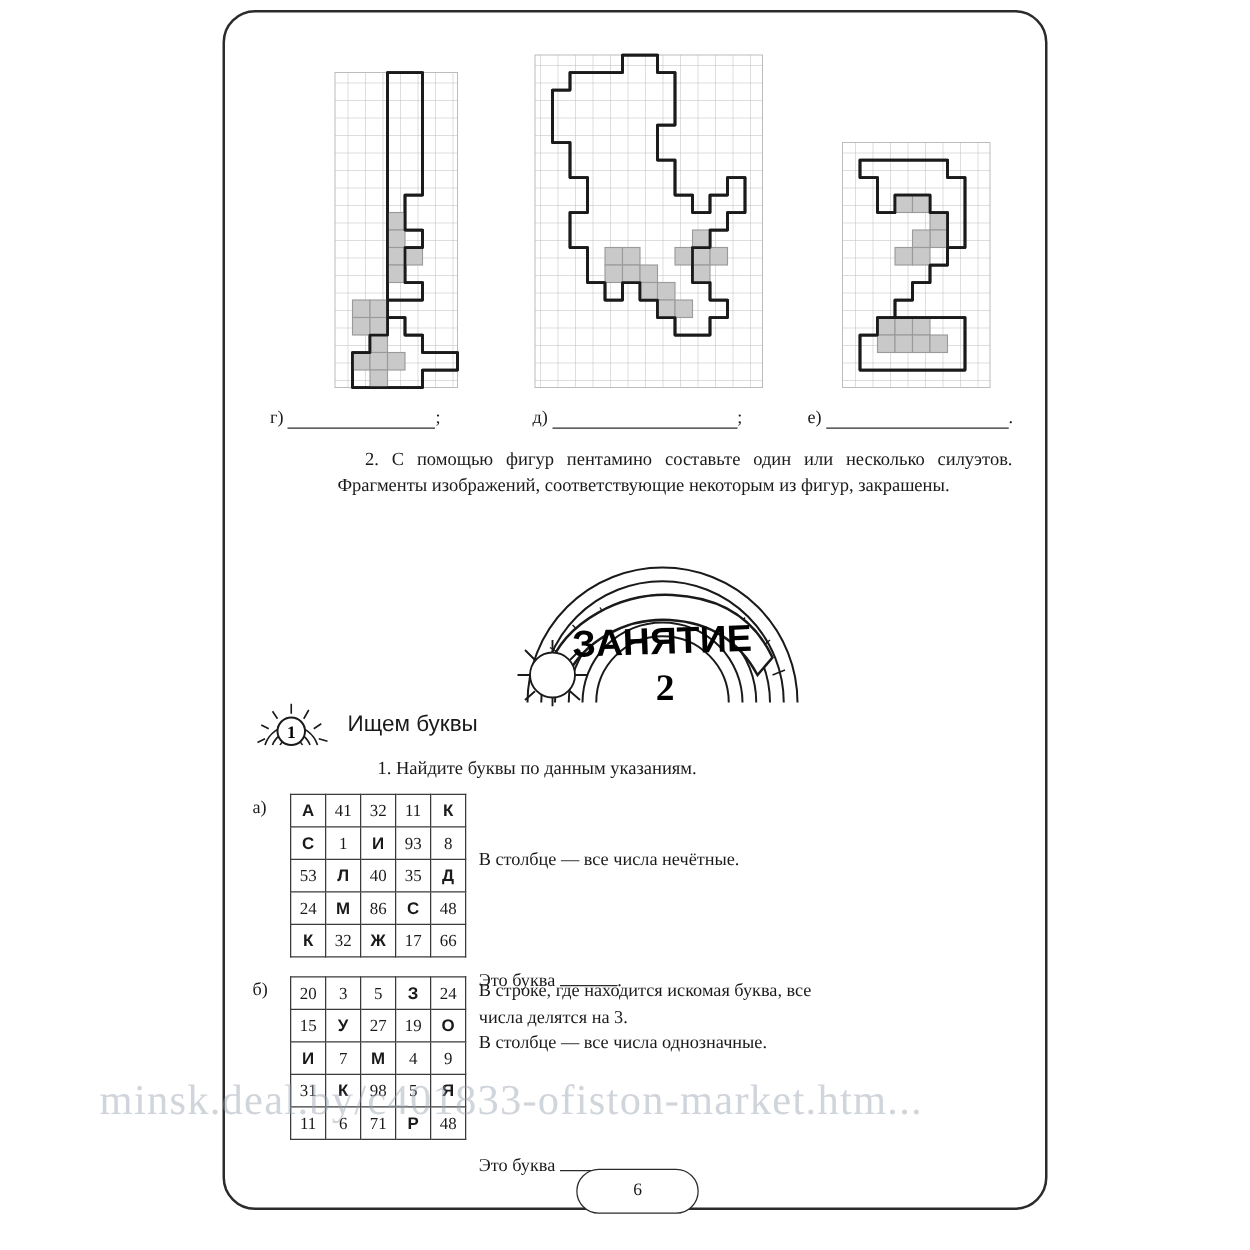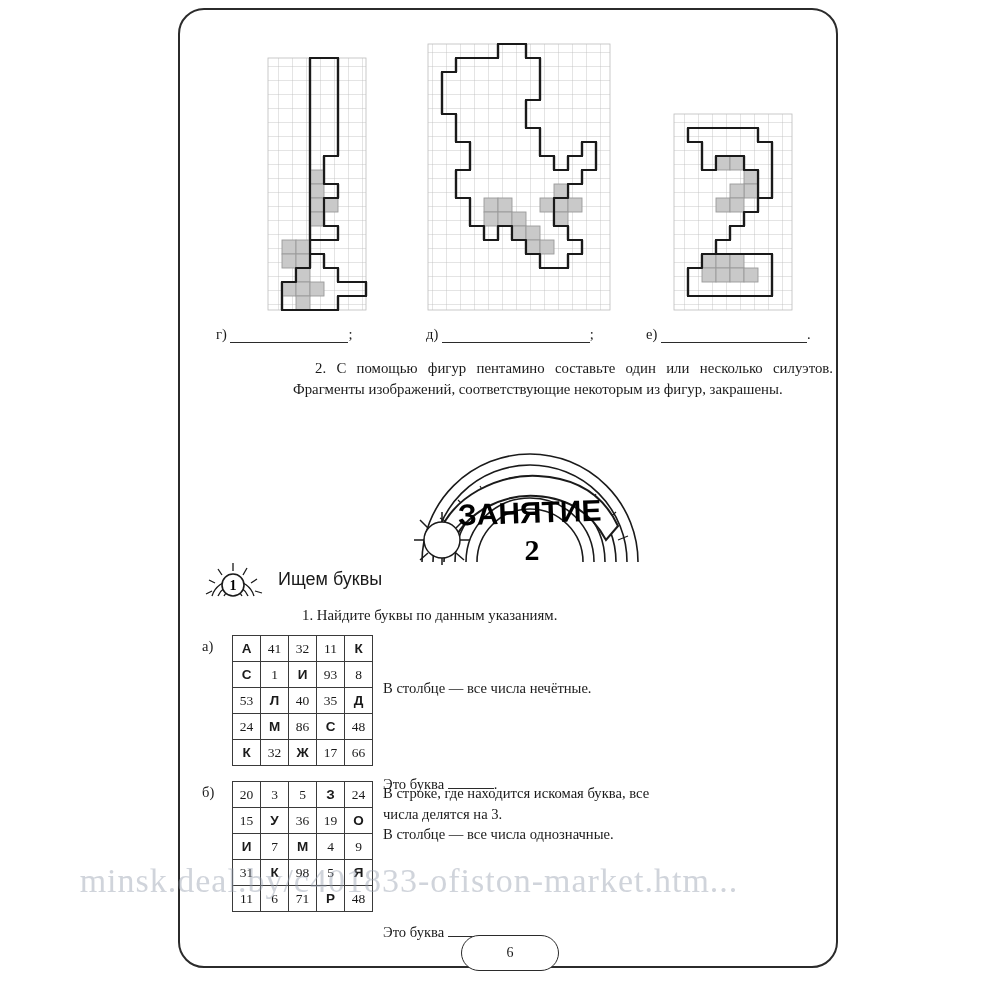--- a/index.html
+++ b/index.html
@@ -69,21 +69,20 @@
 
   
   .para {
     position: absolute;
     left: 90px;
     top: 348px;
     width: 540px;
     font-size: 14.8px;
     line-height: 1.42;
     text-align: justify;
-    margin-left: 23px;
   }
   .para .indent { display: inline-block; width: 22px; }
 
   
   .rainbow-wrap {
     position: absolute;
     left: 200px;
     top: 430px;
     width: 300px;
     height: 125px;
@@ -432,21 +431,21 @@
           <tr>
         <td>20</td>
         <td>3</td>
         <td>5</td>
         <td class="ltr">З</td>
         <td>24</td>
       </tr>
       <tr>
         <td>15</td>
         <td class="ltr">У</td>
-        <td>36</td>
+        <td>27</td>
         <td>19</td>
         <td class="ltr">О</td>
       </tr>
       <tr>
         <td class="ltr">И</td>
         <td>7</td>
         <td class="ltr">М</td>
         <td>4</td>
         <td>9</td>
       </tr>

